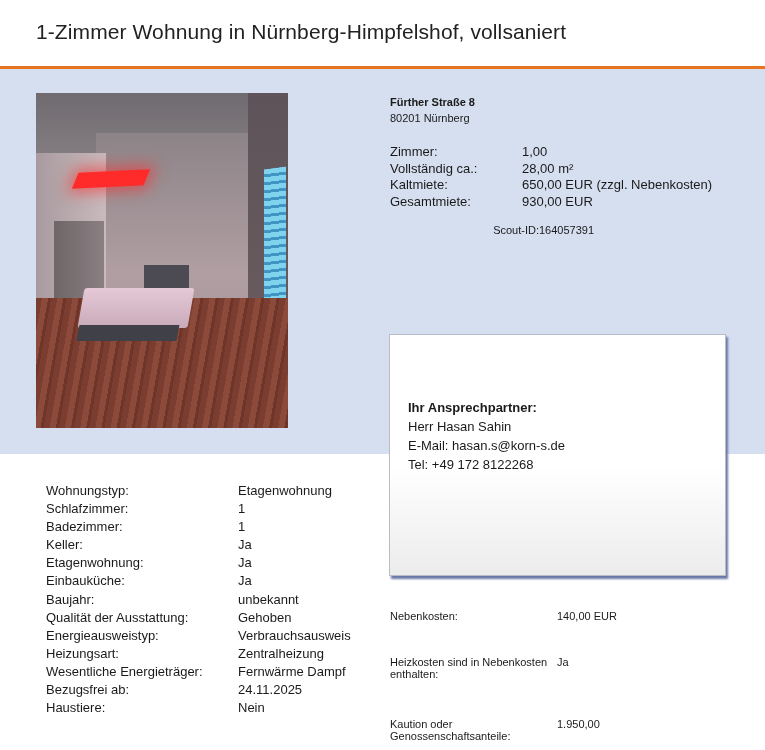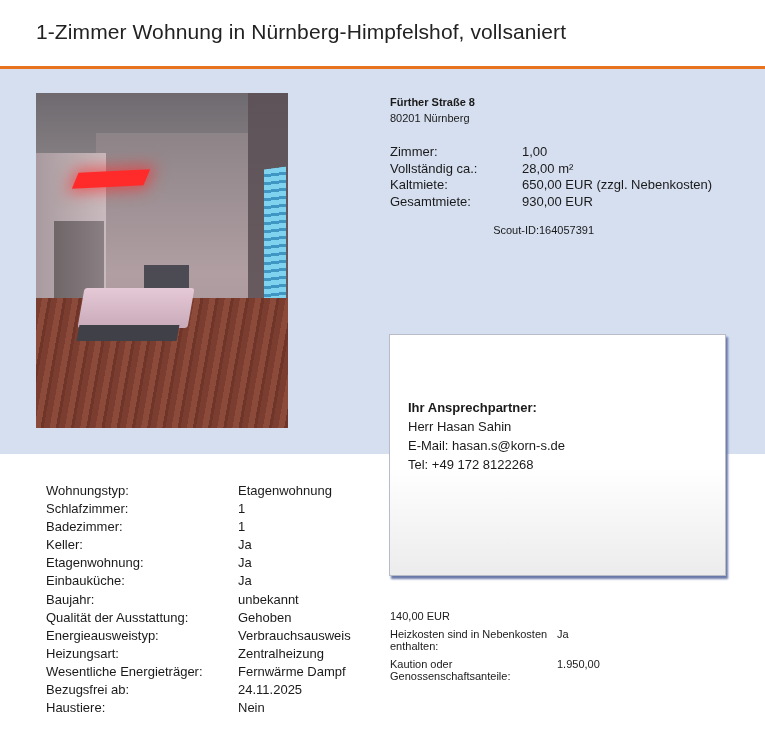--- a/index.html
+++ b/index.html
@@ -170,23 +170,24 @@
       <span>24.11.2025</span>
     </div>
   <div class="detail-row">
       <span class="lbl">Haustiere:</span>
       <span>Nein</span>
     </div>
 </div>
 
 <div class="costs">
   <div class="cost-row" style="height:18px;">
+    <span class="lbl">Nebenkosten:</span>
     <span class="val">140,00 EUR</span>
   </div>
-  <div class="cost-row" style="height:30px;">
+  <div class="cost-row" style="height:30px;margin-top:28px;">
     <span class="lbl">Heizkosten sind in Nebenkosten enthalten:</span>
     <span class="val">Ja</span>
   </div>
-  <div class="cost-row" style="height:30px;">
+  <div class="cost-row" style="height:30px;margin-top:32px;">
     <span class="lbl">Kaution oder Genossenschaftsanteile:</span>
     <span class="val">1.950,00</span>
   </div>
 </div>
 
 </body></html>

